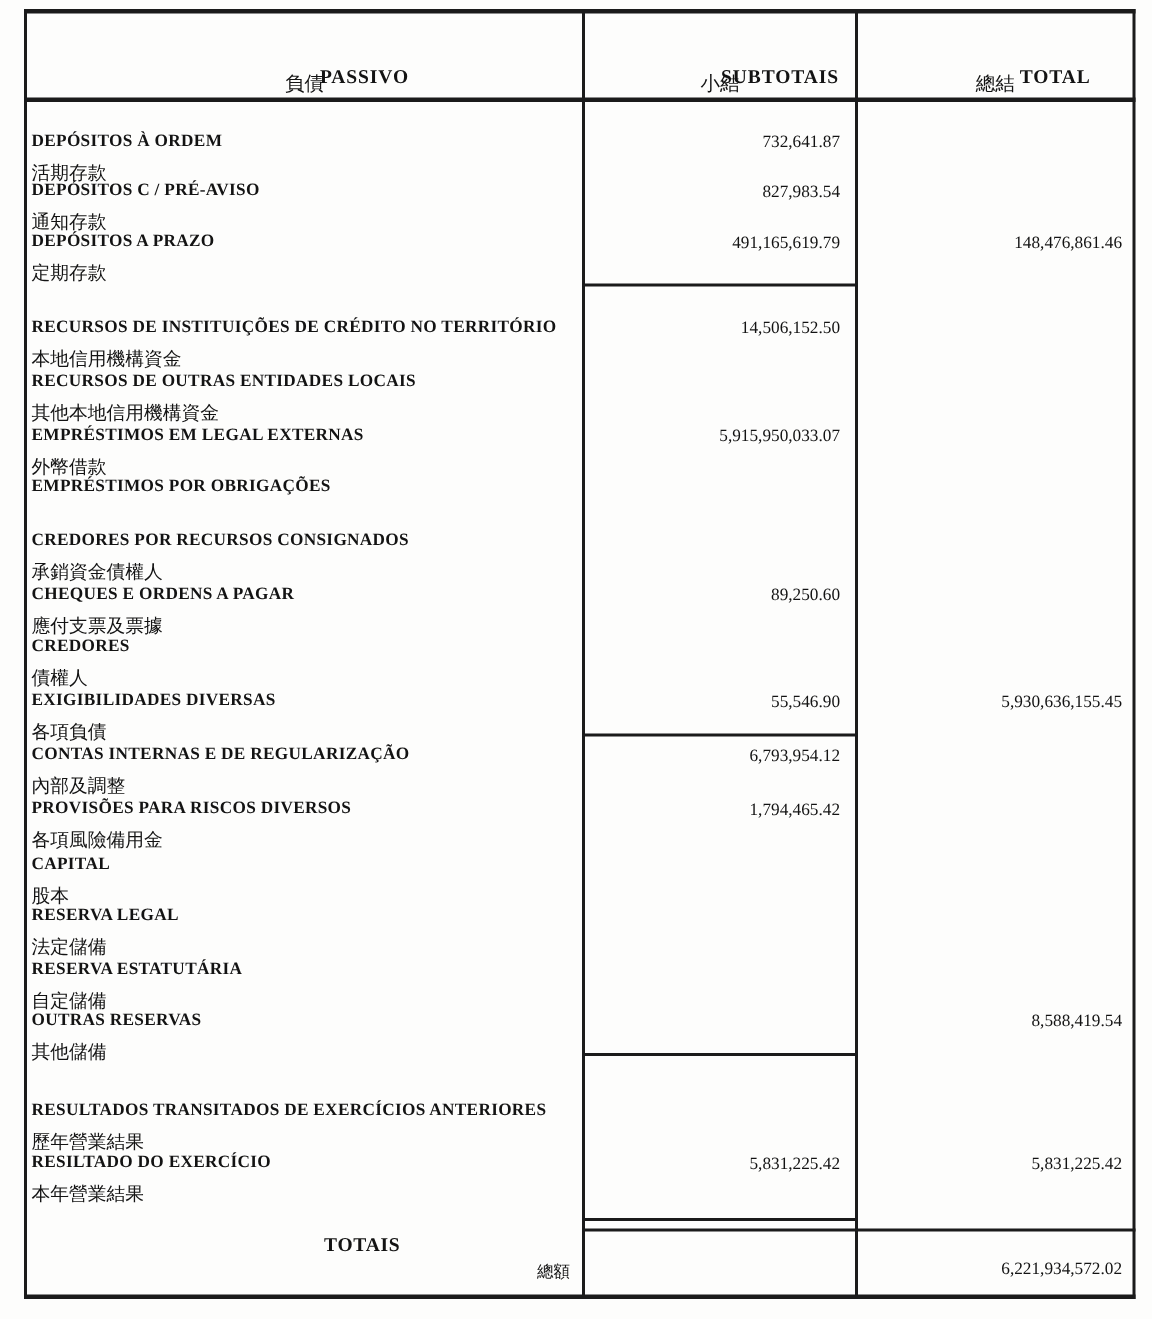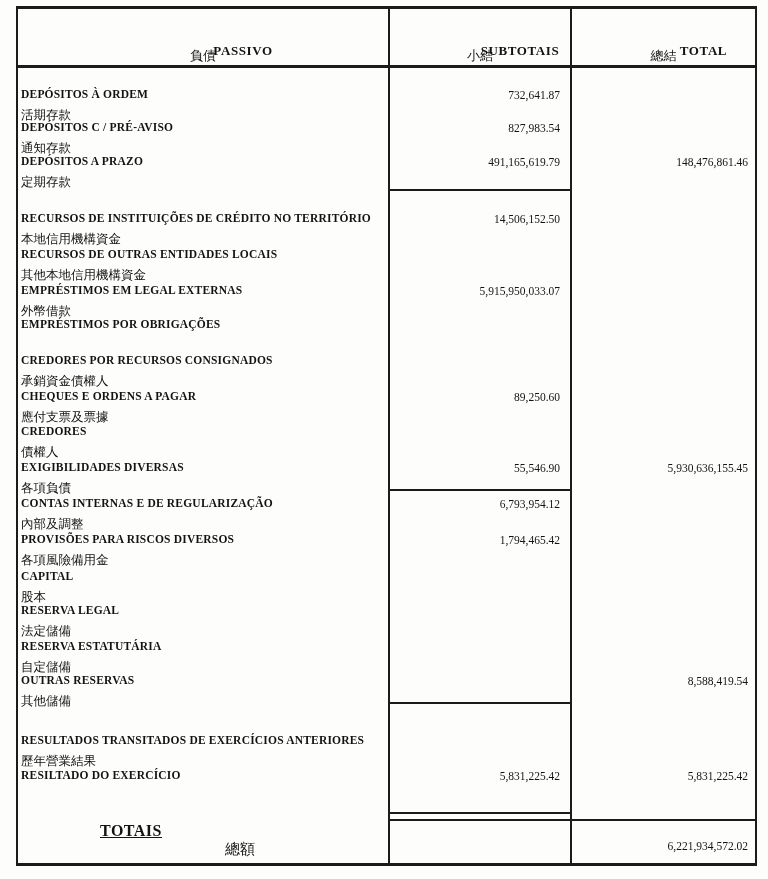--- a/index.html
+++ b/index.html
@@ -58,25 +58,25 @@
     font-size: 11.5px; text-align: right; white-space: nowrap;
   }
   .val-tot {
     position: absolute; left: 578px; top: 1px; width: 170px;
     font-size: 11.5px; text-align: right; white-space: nowrap;
   }
 
   
   .totais-pt {
     position: absolute; left: 100px; top: 822px; width: 283px;
-    font-size: 16px; font-weight: 700; text-align: left; letter-spacing: 0.5px; text-decoration: underline;
+    font-size: 13px; font-weight: 700; text-align: center; letter-spacing: 0.5px;
   }
   .totais-zh {
     position: absolute; left: 100px; top: 840px; width: 280px;
-    font-size: 15px; text-align: center;
+    font-size: 11px; text-align: right;
   }
   .totais-val {
     position: absolute; left: 578px; top: 840px; width: 170px;
     font-size: 11.5px; text-align: right;
   }
 </style>
 </head>
 <body>
 
 <div class="page">
@@ -203,20 +203,21 @@
     <span class="val-tot">8,588,419.54</span>
   </div>
   <div class="row" style="top:734px">
     <span class="lbl-pt">RESULTADOS TRANSITADOS DE EXERCÍCIOS ANTERIORES</span>
     <span class="lbl-zh">歷年營業結果</span>
     <span class="val-sub"></span>
     <span class="val-tot"></span>
   </div>
   <div class="row" style="top:769px">
     <span class="lbl-pt">RESILTADO DO EXERCÍCIO</span>
+    <span class="lbl-zh">本年營業結果</span>
     <span class="val-sub">5,831,225.42</span>
     <span class="val-tot">5,831,225.42</span>
   </div>
 
   <div class="totais-pt">TOTAIS</div>
   <div class="totais-zh">總額</div>
   <div class="totais-val">6,221,934,572.02</div>
 
 </div>
 

